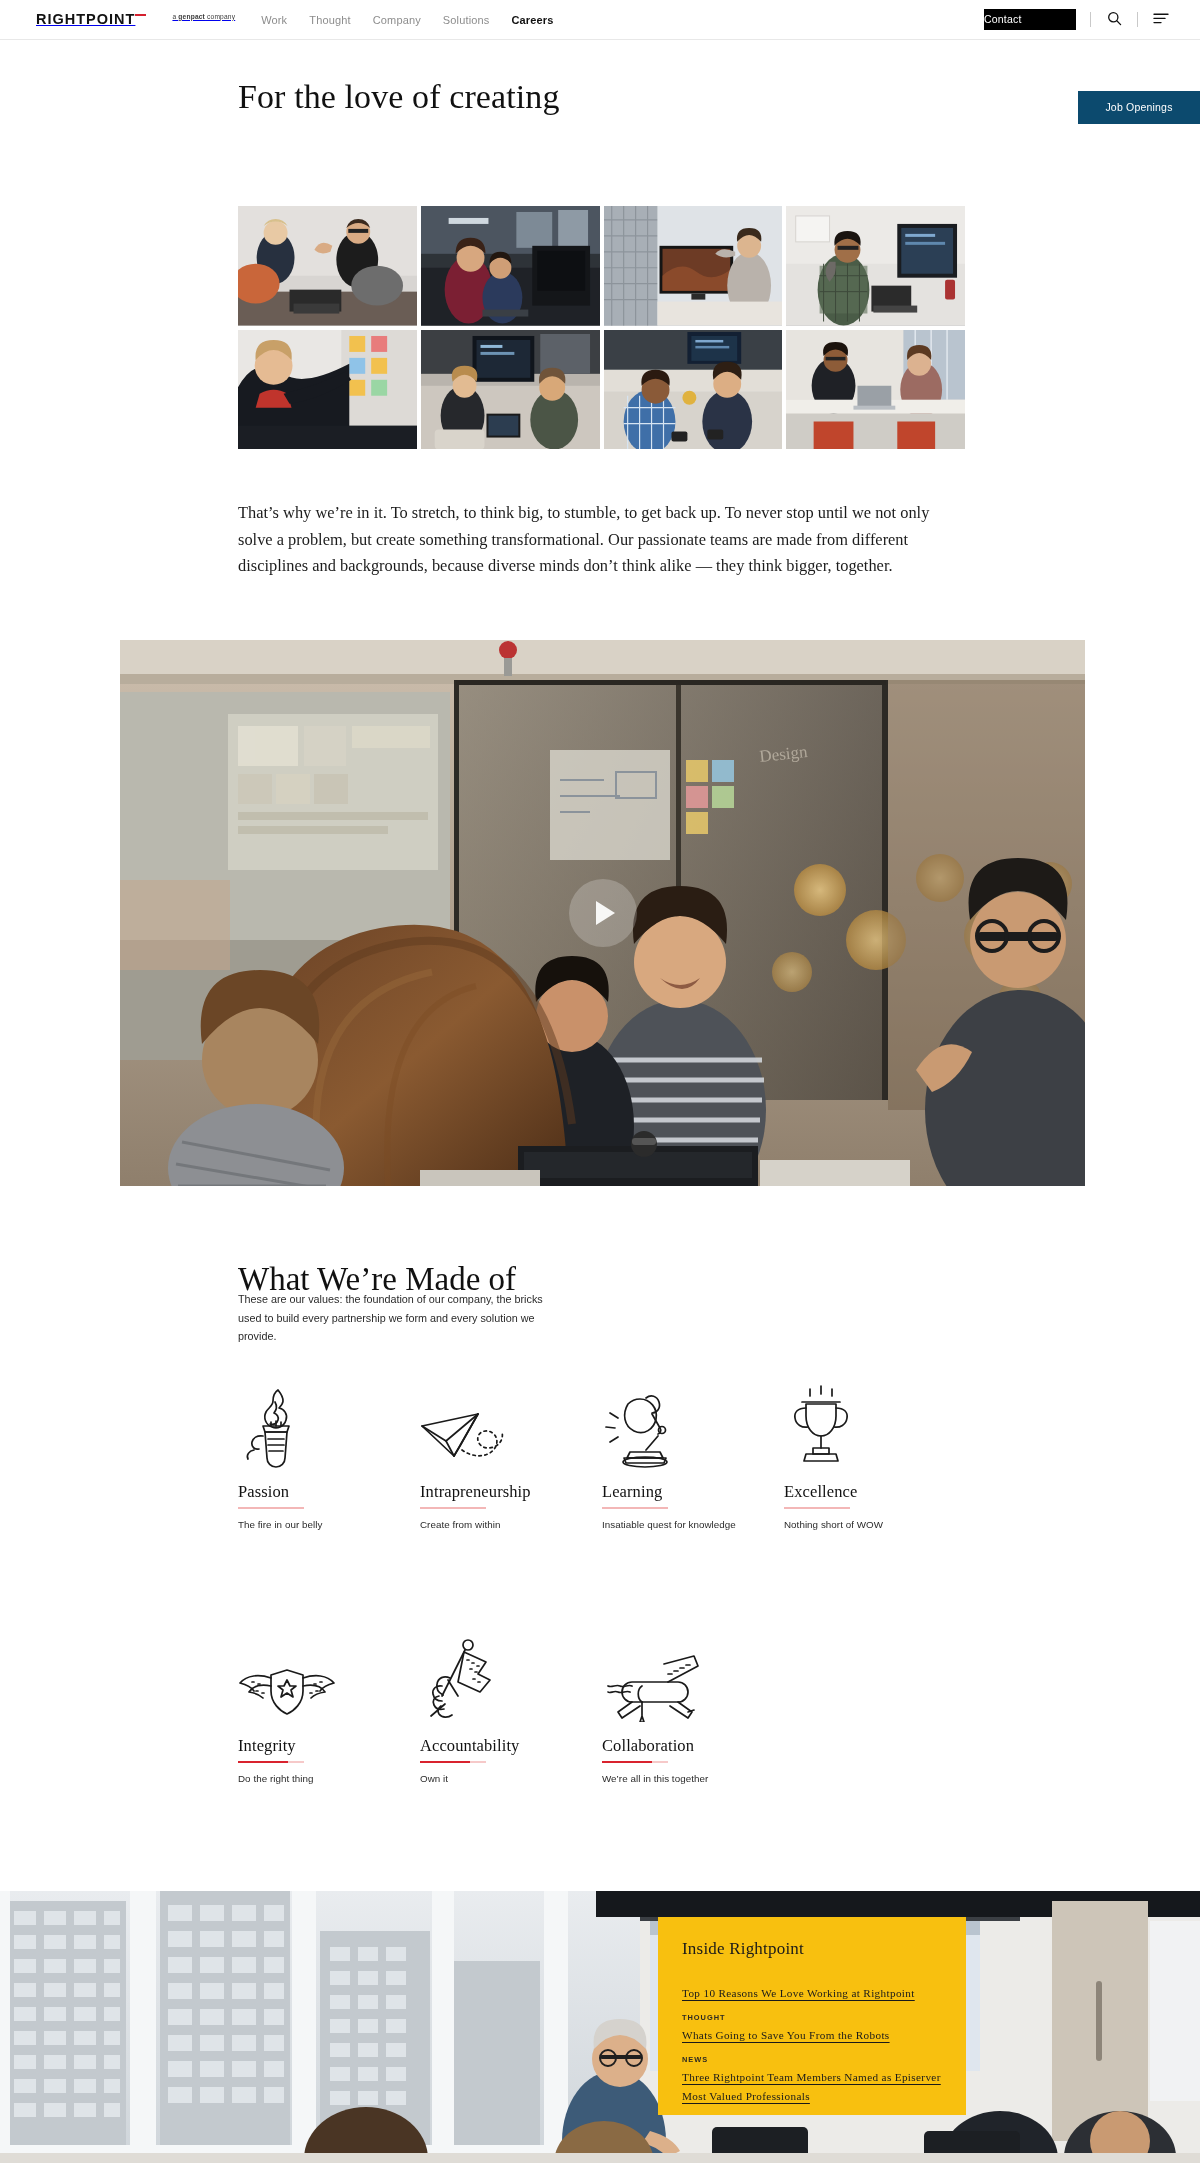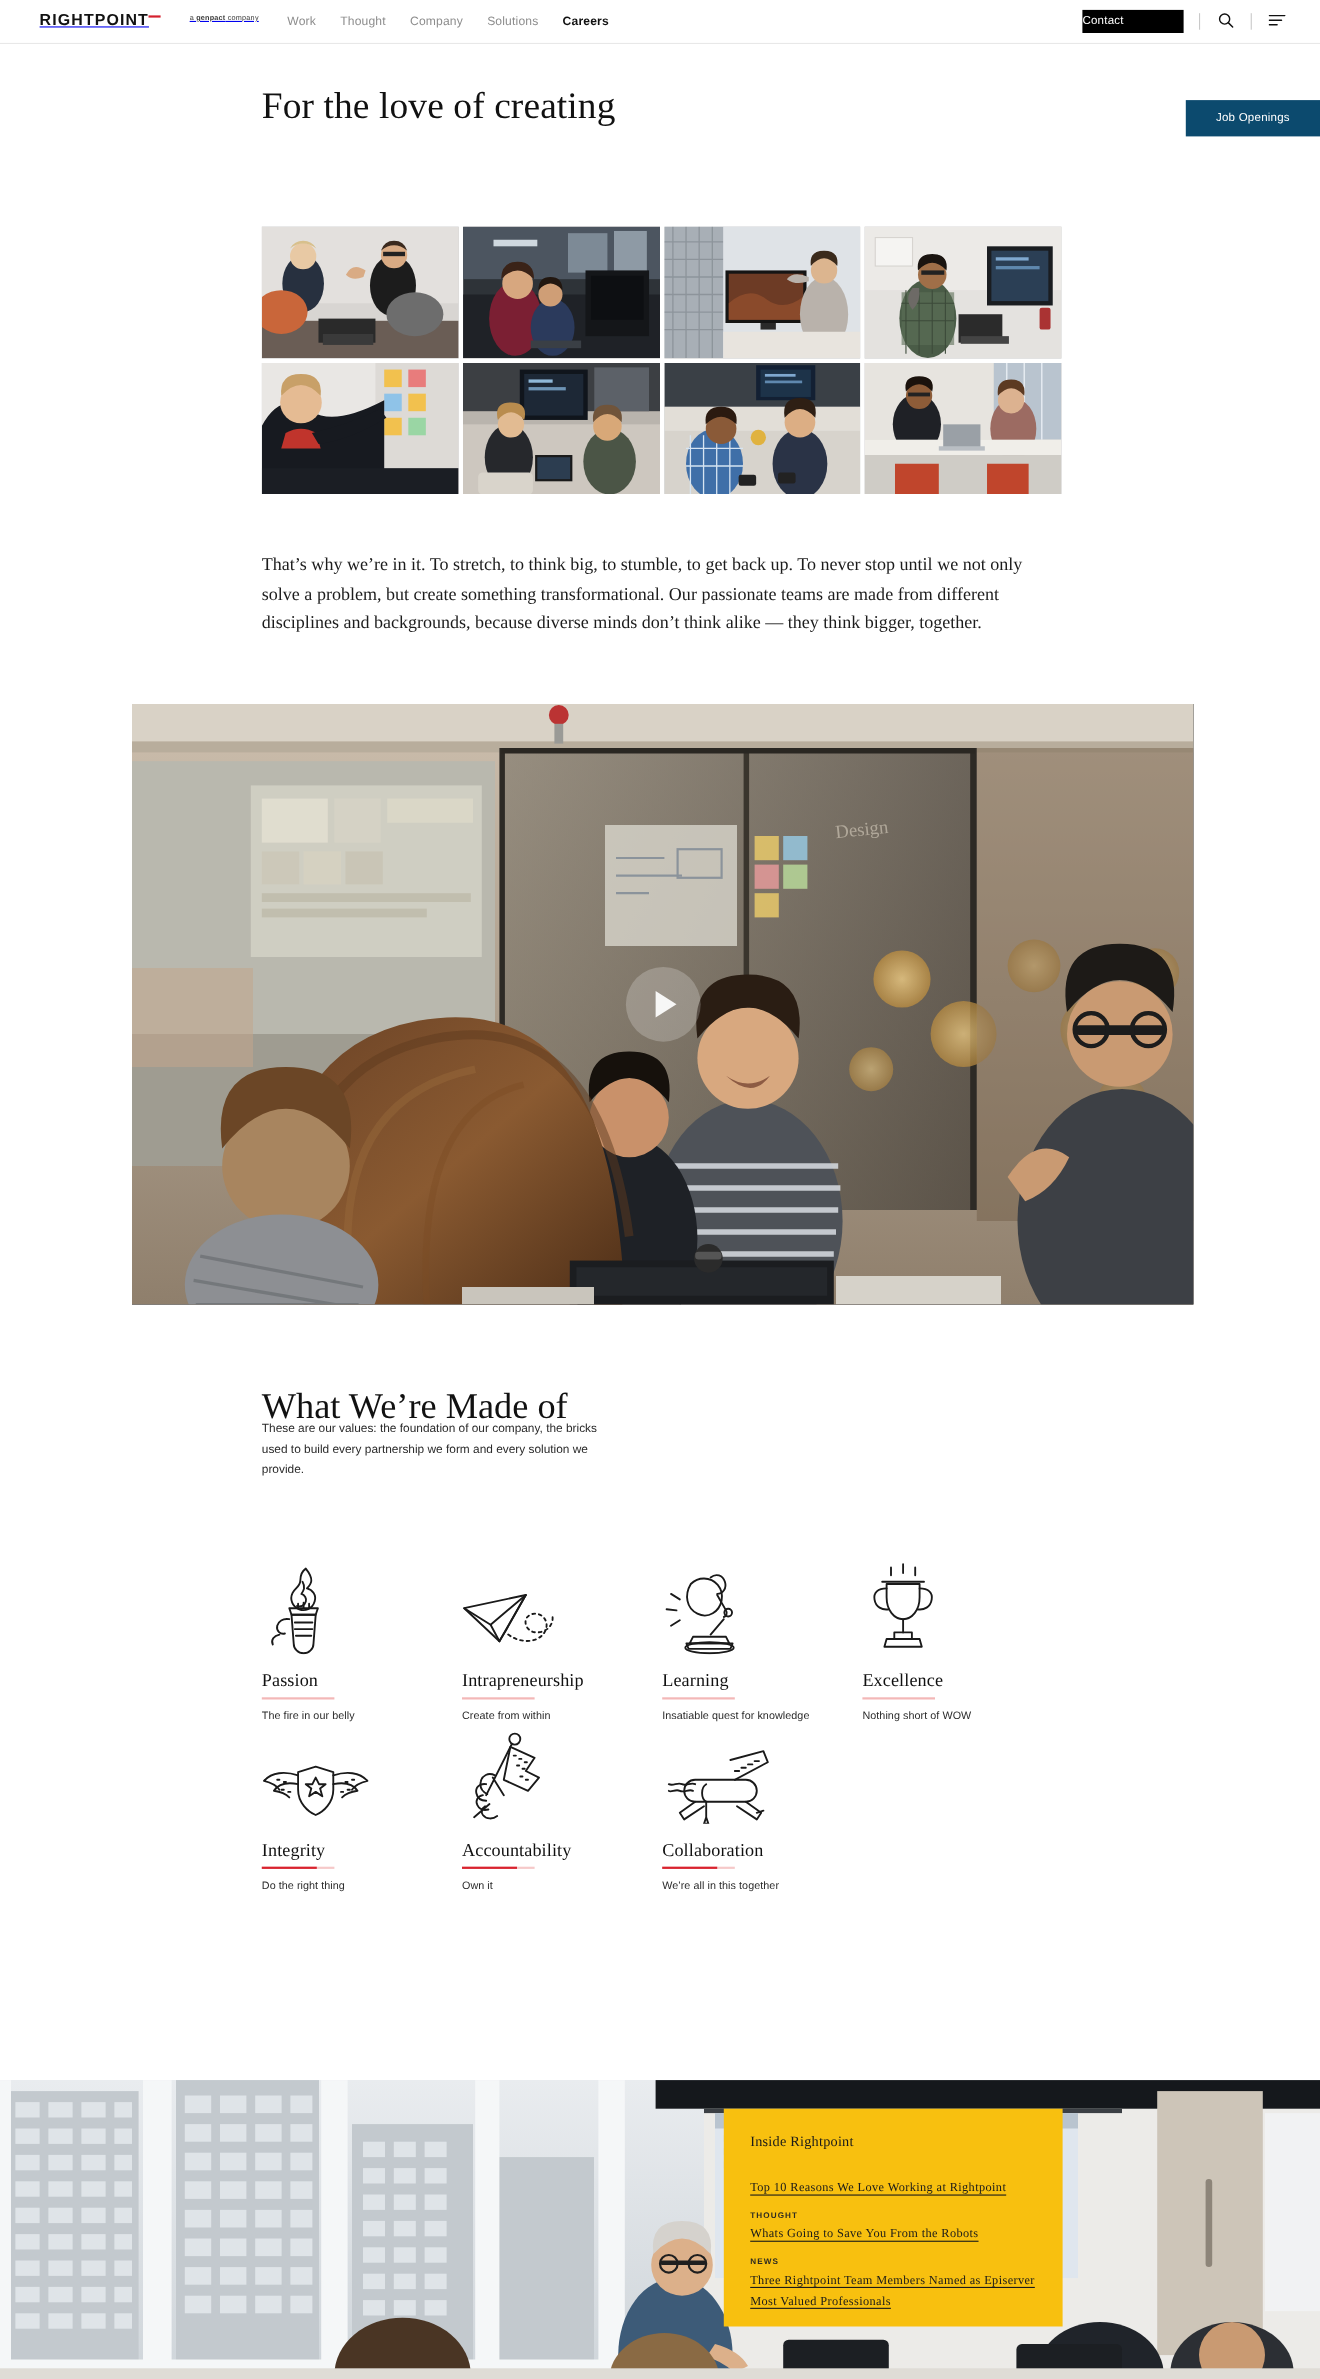--- a/index.html
+++ b/index.html
@@ -130,23 +130,24 @@
   .values-title {
     position: absolute; left: 238px; top: 1261px;
     font-family: "Liberation Serif", "DejaVu Serif", serif;
     font-size: 33px; font-weight: 400; color: #111;
   }
   .values-sub {
     position: absolute; left: 238px; top: 1290px; width: 330px;
     font-size: 10.8px; line-height: 1.72; color: #2a2a2a;
   }
   .values-grid {
-    position: absolute; left: 238px; top: 1412px;
+    position: absolute; left: 238px; top: 1376px;
     width: 730px;
     display: grid; grid-template-columns: repeat(4, 182px);
+    row-gap: 100px;
   }
   .value-cell { width: 182px; }
   .value-icon { height: 92px; display: flex; align-items: flex-end; }
   .value-icon svg { display: block; }
   .value-name {
     font-family: "Liberation Serif", "DejaVu Serif", serif;
     font-size: 16.5px; color: #111; margin-top: 14px; letter-spacing: .1px;
   }
   .value-rule {
     height: 2px; width: 66px; margin-top: 5px; background: #f3b7b7;
@@ -167,21 +168,21 @@
   }
   .bottom-band > svg { display: block; width: 100%; height: 100%; }
   .inside-card {
     position: absolute; left: 658px; top: 1917px;
     width: 308px; height: 198px;
     background: #f8c00f;
     padding: 22px 24px 0 24px;
   }
   .inside-title {
     font-family: "Liberation Serif", "DejaVu Serif", serif;
-    font-size: 13px; color: #1a1a1a; letter-spacing: .2px;
+    font-size: 17px; color: #1a1a1a; letter-spacing: .2px;
   }
   .inside-list { margin-top: 24px; }
   .inside-entry { margin-bottom: 11px; }
   .inside-cat {
     font-size: 7.4px; font-weight: 700; letter-spacing: 1.0px;
     color: #2d2a22; margin-bottom: 3px;
   }
   .inside-link {
     display: inline; font-family: "Liberation Serif", "DejaVu Serif", serif;
     font-size: 11.2px; line-height: 1.52; color: #1a1a1a;

